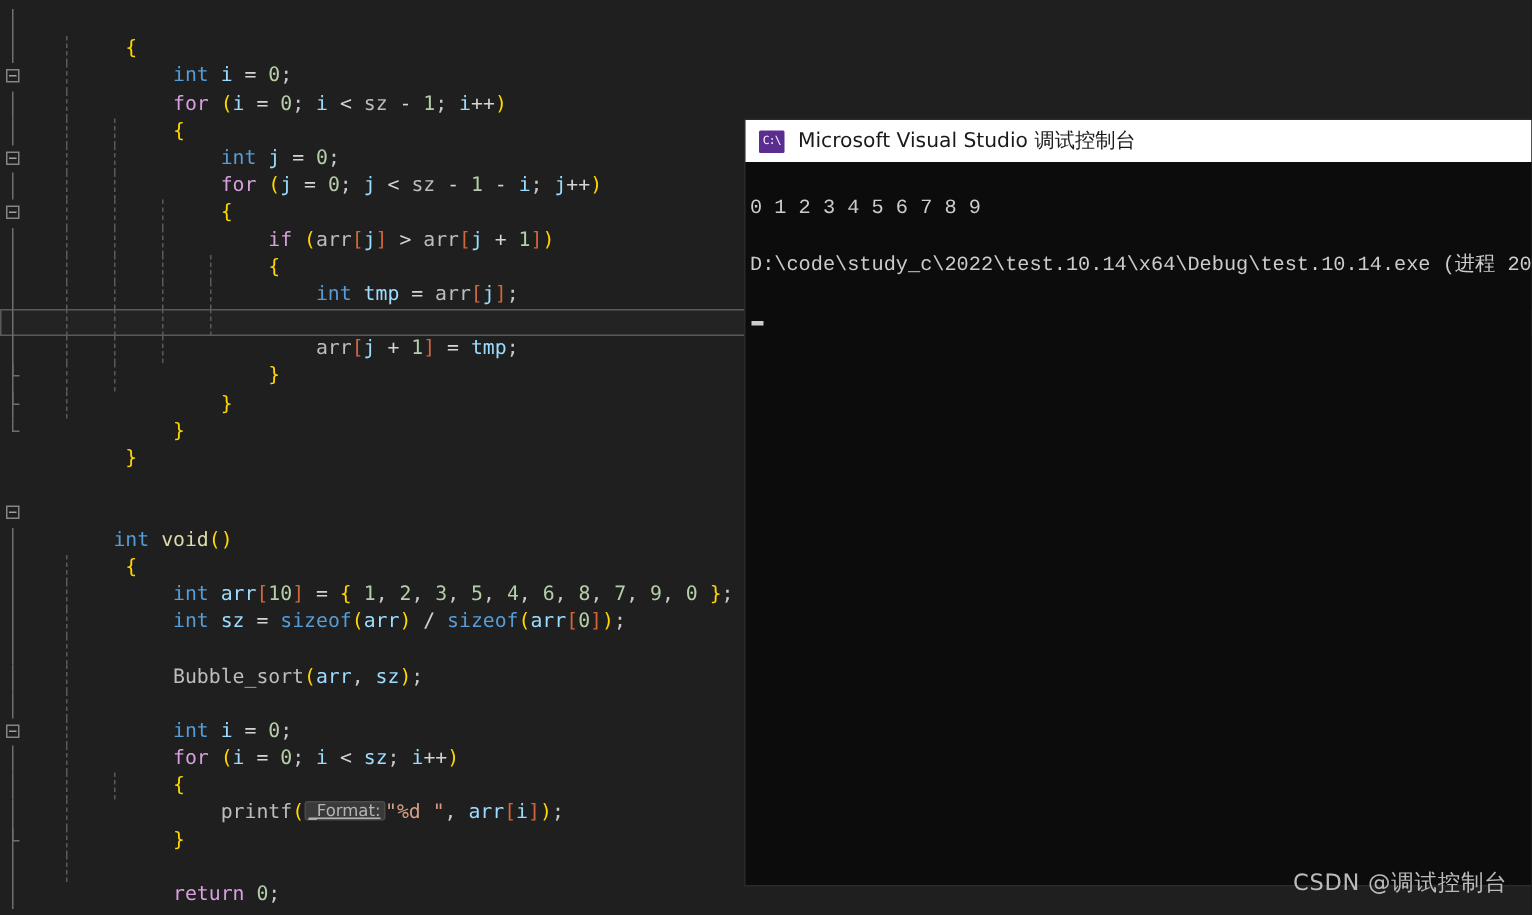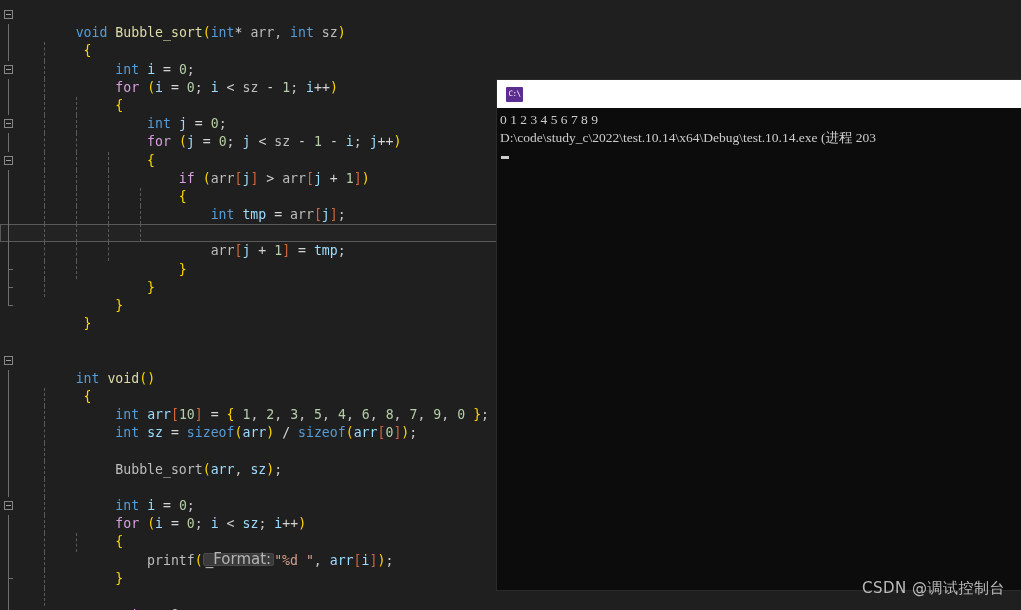--- a/index.html
+++ b/index.html
@@ -57,26 +57,27 @@
   .br0   { color: #ffd700; }  
   .brk   { color: #d1663a; }  
   .punc  { color: #c8c8c8; }
 
   .hint {
     display: inline-block;
     background: #3a3a3a;
     border: 1px solid #4a4a4a;
     border-radius: 2px;
     color: #b4b4b4;
-    font-size: 15px;
+    font-size: 11px;
     font-family: "DejaVu Sans", sans-serif;
     padding: 0 2px;
     line-height: 11px;
     position: relative;
     top: -1px;
+    text-decoration: underline;
   }
 
   
   .outline-box {
     position: absolute;
     left: 4px;
     top: 4px;
     width: 9px; height: 9px;
     border: 1px solid #868686;
     box-sizing: border-box;
@@ -152,25 +153,26 @@
     font-size: 13.5px;
     color: #1a1a1a;
   }
   #console-body {
     padding: 3px 0 0 3px;
     overflow: hidden;
     height: 482px;
     box-sizing: border-box;
   }
   .console-line {
-    font-family: Liberation Serif, serif;
+    font-family: Liberation Mono, monospace;
     font-size: 13.5px;
     line-height: 17.5px;
     color: #cccccc;
     white-space: pre;
+    margin-top: 20px;
   }
   #console-cursor {
     display: inline-block;
     width: 8px;
     height: 3px;
     background: #cccccc;
     vertical-align: baseline;
     margin-left: 1px;
   }
 
@@ -185,23 +187,20 @@
     opacity: 0.92;
     letter-spacing: 0.5px;
   }
 </style>
 </head>
 <body>
 
 <div id="editor">
   <div id="code-area">
 
-    <div class="code-line">
-      <span class="outline-box"></span><span class="kw">void</span><span class="op"> </span><span class="fn">Bubble_sort</span><span class="br0">(</span><span class="kw">int</span><span class="op">*</span><span class="param"> arr, </span><span class="kw">int</span><span class="param"> sz</span><span class="br0">)</span>
-    </div>
 
     <div class="code-line">
       <span class="outline-vline"></span><span class="br0"> {</span>
     </div>
 
     <div class="code-line">
       <span class="outline-vline"></span><span class="guide" style="left:44px"></span><span class="op">     </span><span class="kw">int</span><span class="op"> </span><span class="var">i</span><span class="op"> = </span><span class="num">0</span><span class="punc">;</span>
     </div>
 
     <div class="code-line">
@@ -325,20 +324,21 @@
     </div>
 
   </div>
 </div>
 
 <div id="console-window">
   <div id="console-titlebar">
     <span id="console-icon">
       <span>C:\</span>
     </span>
+    <span id="console-title-text">Microsoft Visual Studio 调试控制台</span>
   </div>
   <div id="console-body">
     <div class="console-line">0 1 2 3 4 5 6 7 8 9</div>
     <div class="console-line">D:\code\study_c\2022\test.10.14\x64\Debug\test.10.14.exe (进程 203</div>
     <div class="console-line"><span id="console-cursor"></span></div>
   </div>
 </div>
 
 <div id="watermark">CSDN @调试控制台</div>
 

